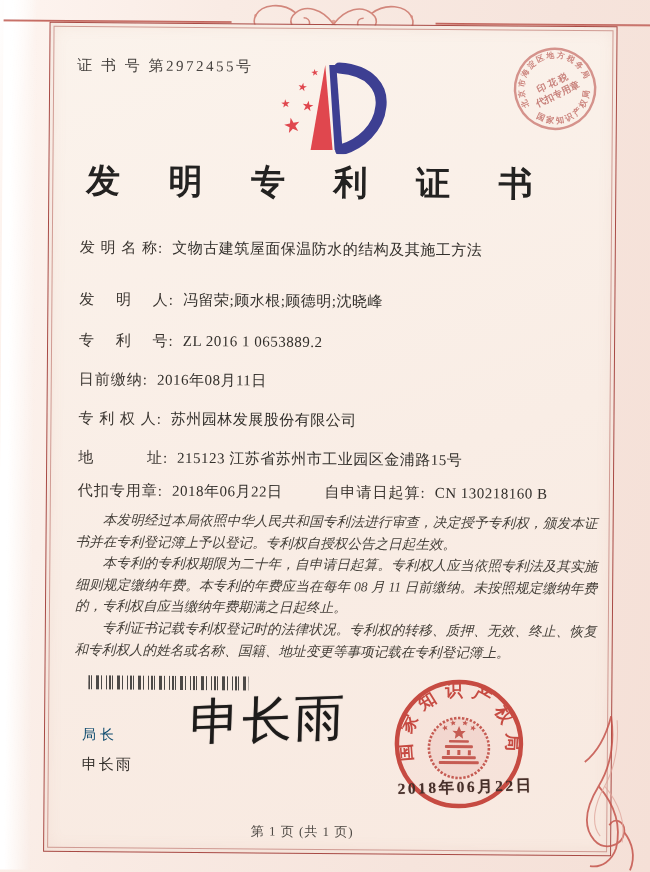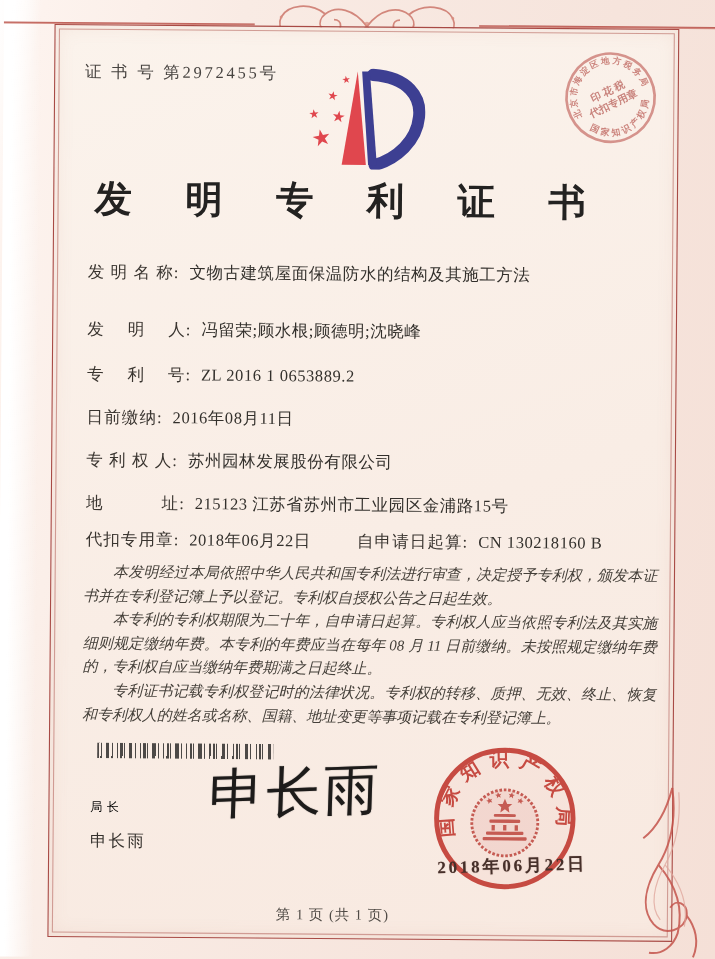--- a/index.html
+++ b/index.html
@@ -38,21 +38,21 @@
   }
   .paras p{margin:0;text-indent:2em;}
   .barcode{
     position:absolute;left:90px;top:677px;width:160px;height:14px;
     background:repeating-linear-gradient(90deg,
       #2e2c2b 0 2px,transparent 2px 3px,#2e2c2b 3px 4px,transparent 4px 8px,
       #2e2c2b 8px 11px,transparent 11px 13px,#2e2c2b 13px 14px,transparent 14px 18px,
       #2e2c2b 18px 19px,transparent 19px 21px);
     opacity:.85;
   }
-  .director-title{position:absolute;left:84px;top:728px;font-size:11px;color:#000000;letter-spacing:4px;font-family:"Liberation Sans","DejaVu Sans",sans-serif;}
+  .director-title{position:absolute;left:84px;top:728px;font-size:14px;color:#0c4a6e;letter-spacing:4px;font-family:"Liberation Sans","DejaVu Sans",sans-serif;}
   .director-name{position:absolute;left:84px;top:757px;font-size:15px;color:#35312d;letter-spacing:2px;font-family:"Liberation Sans","DejaVu Sans",sans-serif;}
   .signature{
     position:absolute;left:192px;top:686px;width:220px;
     font-size:50px;color:#1d1b1a;letter-spacing:2px;
     transform:rotate(-2.5deg) skewX(-4deg);
     text-shadow:0 0 1px rgba(20,20,20,.6);
     white-space:nowrap;
   }
   .seal{position:absolute;left:391px;top:673px;width:140px;height:140px;opacity:.92;mix-blend-mode:multiply;}
   .seal-date{

